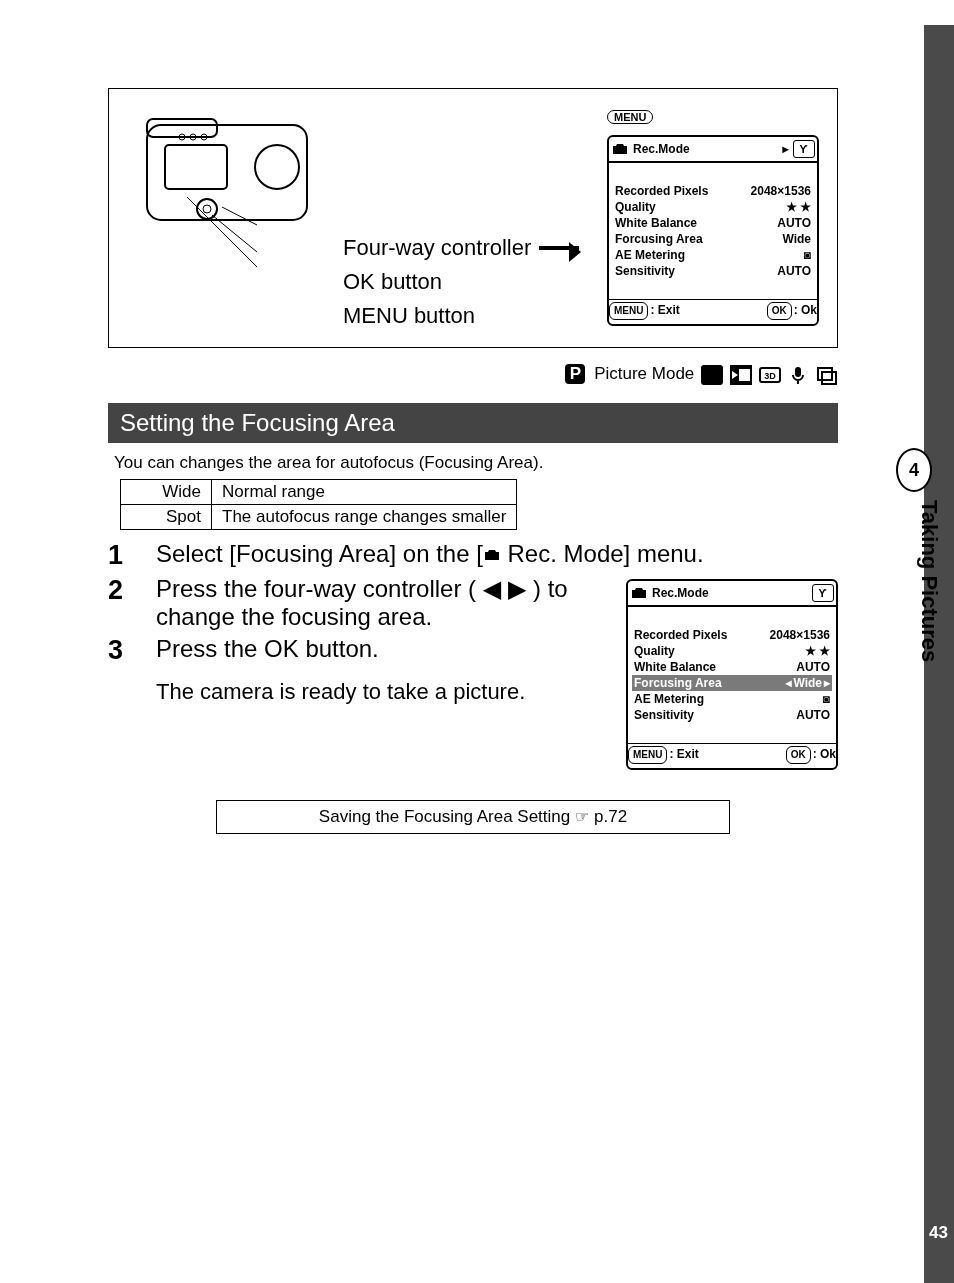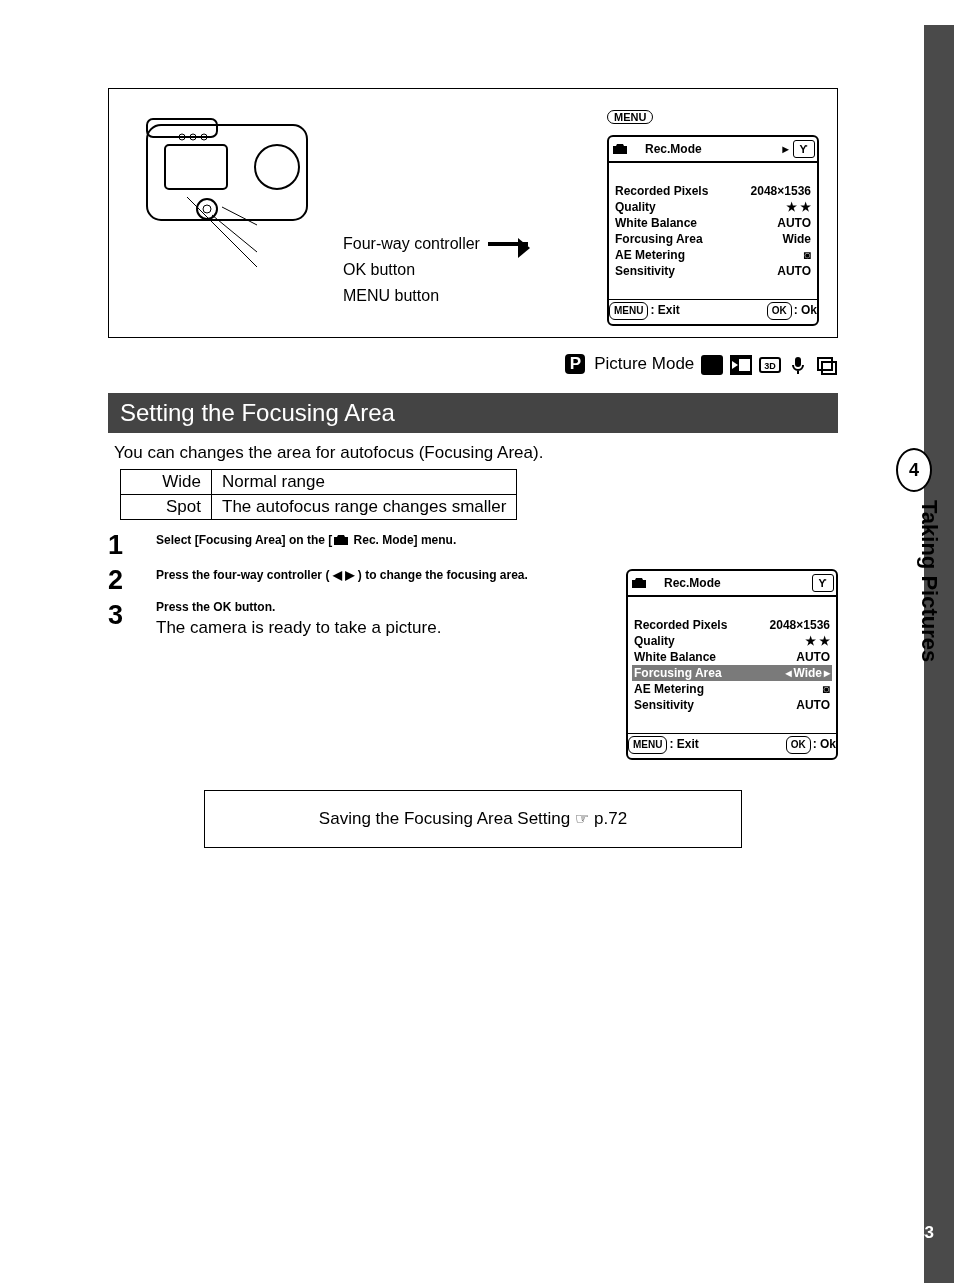--- a/index.html
+++ b/index.html
@@ -1,52 +1,52 @@
 <!DOCTYPE html>
 <html><head>
 <meta charset="utf-8">
 <style>
 body{margin:0;background:#fff;font-family:Arial,Helvetica,sans-serif;color:#000;width:954px}
 .page{position:relative;width:954px;height:1283px}
 .side{position:absolute;right:0;top:25px;width:30px;height:1258px;background:#4a4a4a}
 .tab-circle{position:absolute;right:22px;top:448px;width:32px;height:40px;border:2px solid #000;border-radius:50%/50%;background:#fff;display:flex;align-items:center;justify-content:center;font-size:18px;font-weight:bold}
 .tab-text{position:absolute;right:12px;top:500px;writing-mode:vertical-rl;font-size:22px;font-weight:bold}
-.pagenum{position:absolute;right:20px;bottom:40px;color:#fff;font-weight:bold;font-size:17px}
+.pagenum{position:absolute;right:6px;bottom:40px;color:#fff;font-weight:bold;font-size:17px}
 .content{padding:88px 110px 0 108px;width:730px}
 .figbox{border:1px solid #000;padding:18px 18px 10px 18px;display:flex;align-items:flex-start;gap:16px;min-height:220px}
 .camera-svg{flex:0 0 200px}
-.figlabels{flex:1;font-size:16px;padding-top:128px}
+.figlabels{flex:1;font-size:22px;padding-top:128px}
 .figlabels div{margin-bottom:8px;display:flex;align-items:center;gap:8px}
 .menubadge{border:1px solid #000;border-radius:8px;padding:0 6px;font-weight:bold;font-size:11px;font-family:Arial}
 .lcd{width:208px;border:2px solid #000;border-radius:6px;font-size:12px;font-weight:bold;line-height:16px}
 .lcd-head{display:flex;align-items:center;border-bottom:2px solid #000;padding:3px 2px}
-.lcd-head .left{flex:1;display:flex;align-items:center;gap:16px}
+.lcd-head .left{flex:1;display:flex;align-items:center;gap:4px}
 .lcd-head .tabpl{border:1px solid #000;border-radius:3px;padding:0 6px;font-size:11px;margin-left:4px}
 .lcd-body{padding:20px 6px}
 .lcd-row{display:flex;justify-content:space-between}
 .lcd-row.sel{background:#7a7a7a;color:#fff;padding:0 2px;margin:0 -2px}
 .lcd-foot{border-top:1px solid #000;display:flex;justify-content:space-between;padding:2px 0 4px}
 .pill{display:inline-block;border:1px solid #000;border-radius:6px;padding:0 4px;font-size:10px;font-weight:bold;margin-right:2px}
 .modeicons{text-align:right;font-size:17px;margin:16px 0 18px}
 .modeicons .pbadge{display:inline-block;background:#000;color:#fff;border-radius:4px;width:20px;height:20px;text-align:center;font-weight:bold;line-height:20px;margin-right:4px}
 .modeicons .ic{display:inline-block;width:22px;height:20px;vertical-align:middle;margin-left:2px}
 .heading{background:#444;color:#fff;font-size:24px;font-weight:normal;padding:6px 12px}
 .intro{margin:10px 6px 6px;font-size:17px}
 .deftable{margin-left:12px;border-collapse:collapse;font-size:17px}
 .deftable td{border:1px solid #000;padding:2px 10px}
 .deftable td:first-child{text-align:right;width:70px}
 .steps{margin-top:10px}
 .step{display:flex;align-items:flex-start;margin-bottom:4px}
 .step .num{font-size:27px;font-weight:bold;width:48px}
 .step .body{flex:1}
-.step .t{font-size:12px;font-weight:bold}
-.step .sub{font-size:17px;margin-top:4px}
+.step .t{font-size:24px;font-weight:normal}
+.step .sub{font-size:22px;margin-top:16px}
 .camicon{display:inline-block;width:18px;height:14px;vertical-align:middle}
 .step3row{display:flex;align-items:flex-start;gap:14px}
-.refbox{border:1px solid #000;width:500px;margin:30px auto 0;padding:18px;font-size:17px;text-align:center}
+.refbox{border:1px solid #000;width:500px;margin:30px auto 0;padding:6px;font-size:17px;text-align:center}
 .pointer{display:inline-block;font-size:16px}
 .arrow-right{display:inline-block;width:40px;border-top:4px solid #000;position:relative}
 .arrow-right::after{content:"";position:absolute;right:-2px;top:-8px;border-left:12px solid #000;border-top:10px solid transparent;border-bottom:10px solid transparent}
 </style>
 </head>
 <body>
 <div class="page">
 <div class="side"></div>
 <div class="tab-circle">4</div>
 <div class="tab-text">Taking Pictures</div>

